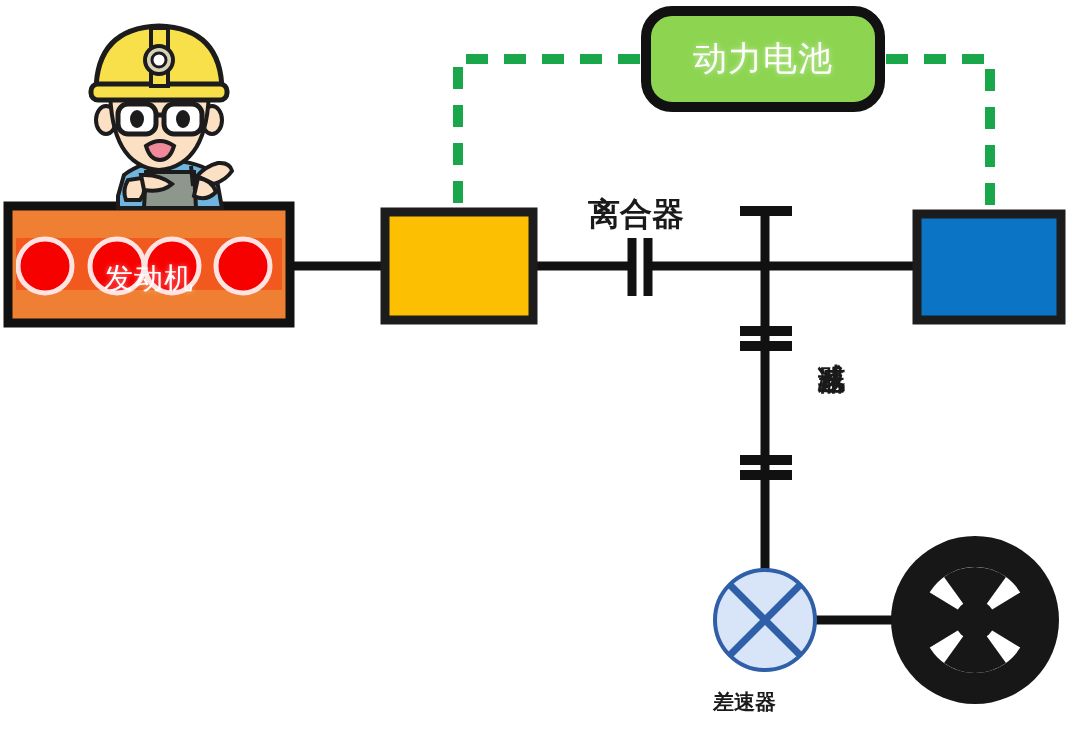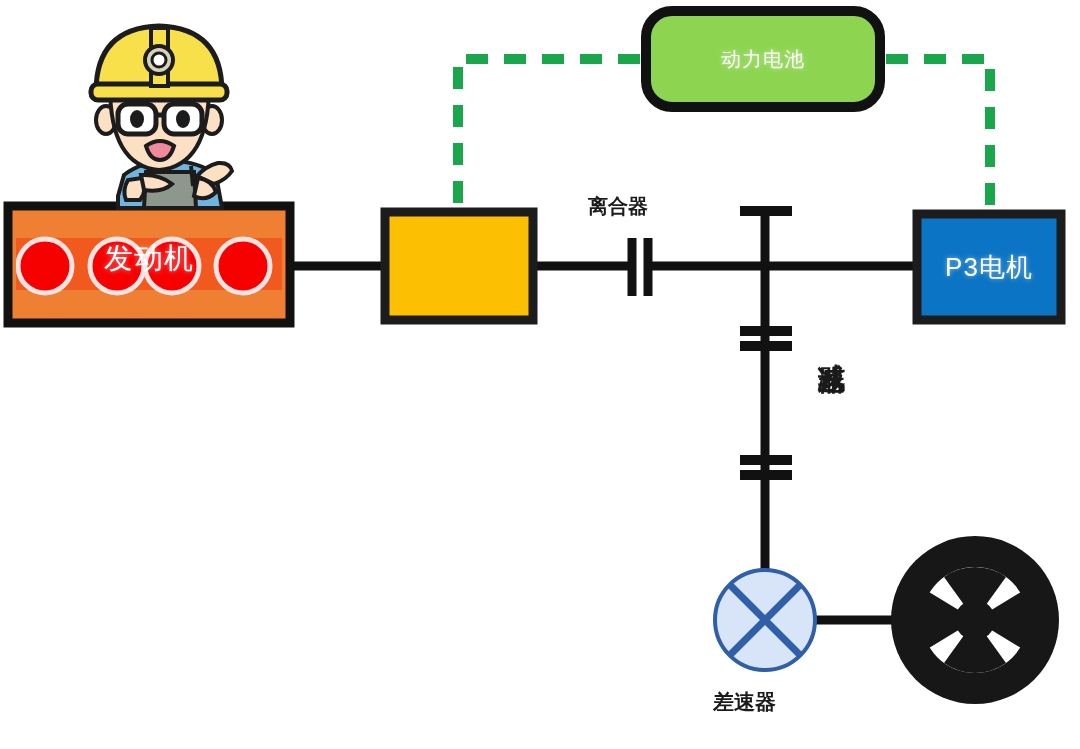--- a/index.html
+++ b/index.html
@@ -173,26 +173,25 @@
 
       <path d="M 96 92 Q 96 28 159 26 Q 222 28 222 92 Z" fill="#f7e04a" stroke="#1c1c1c" stroke-width="5"></path>
       <rect x="91" y="84" width="136" height="16" rx="7" fill="#f7e04a" stroke="#1c1c1c" stroke-width="5"></rect>
       <rect x="151" y="28" width="17" height="58" fill="#f7e04a" stroke="#1c1c1c" stroke-width="4"></rect>
       <circle cx="159" cy="60" r="14" fill="#d8d2b8" stroke="#1c1c1c" stroke-width="4"></circle>
       <circle cx="159" cy="60" r="7" fill="#ffffff" stroke="#1c1c1c" stroke-width="3"></circle>
     </g>
 
   </svg>
 
-  <div class="node-label" style="left:8px; top:200px; width:282px; height:117px; font-size:29px;text-align:center;">发动机</div>
+  <div class="node-label" style="left:8px; top:220px; width:282px; height:117px; font-size:29px;text-align:center;">发动机</div>
 
 
-  <div class="node-label" style="left:917px; top:214px; width:144px; height:106px; font-size:26px;">P3电机</div>
 
-  <div class="node-label" style="left:646px; top:11px; width:234px; height:96px; font-size:20px;">动力电池</div>
+  <div class="node-label" style="left:646px; top:11px; width:234px; height:96px; font-size:34px;">动力电池</div>
 
-  <div class="plain-label" style="left:588px; top:193px; font-size:20px;">离合器</div>
+  <div class="plain-label" style="left:588px; top:193px; font-size:32px;">离合器</div>
 
   <div class="vert-label" style="left:812px; top:341px; font-size:28px;">减速器</div>
 
   <div class="plain-label" style="left:713px; top:688px; font-size:21px;">差速器</div>
 
 </div>
 
 </body></html>

